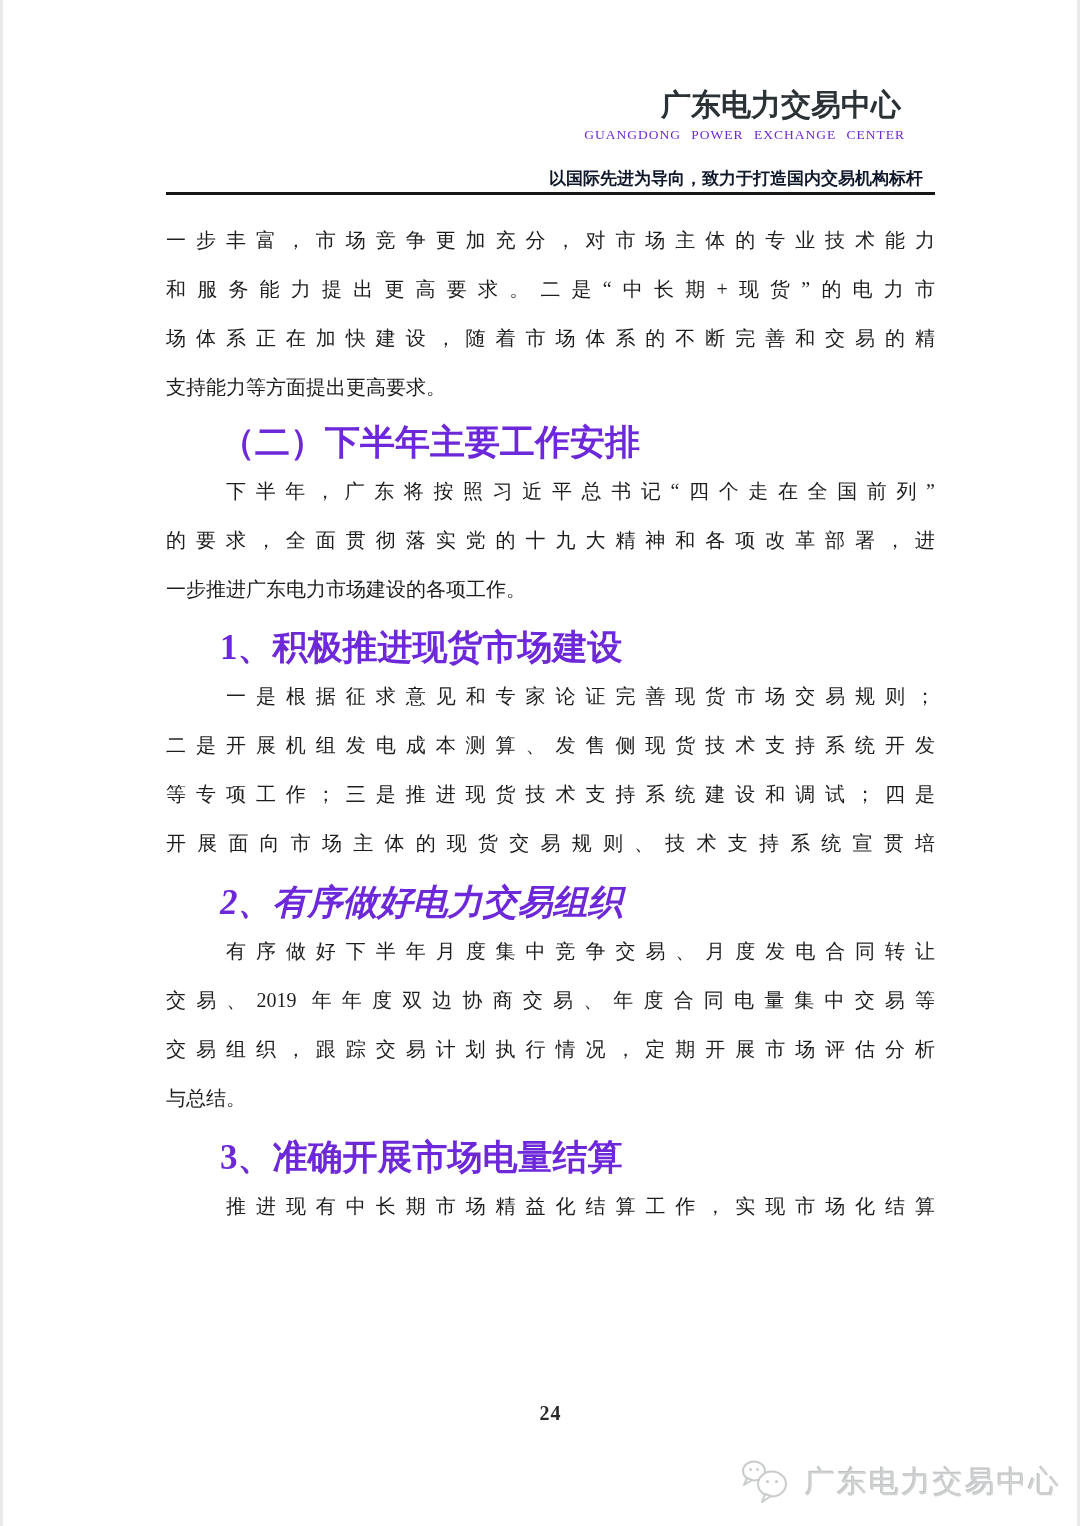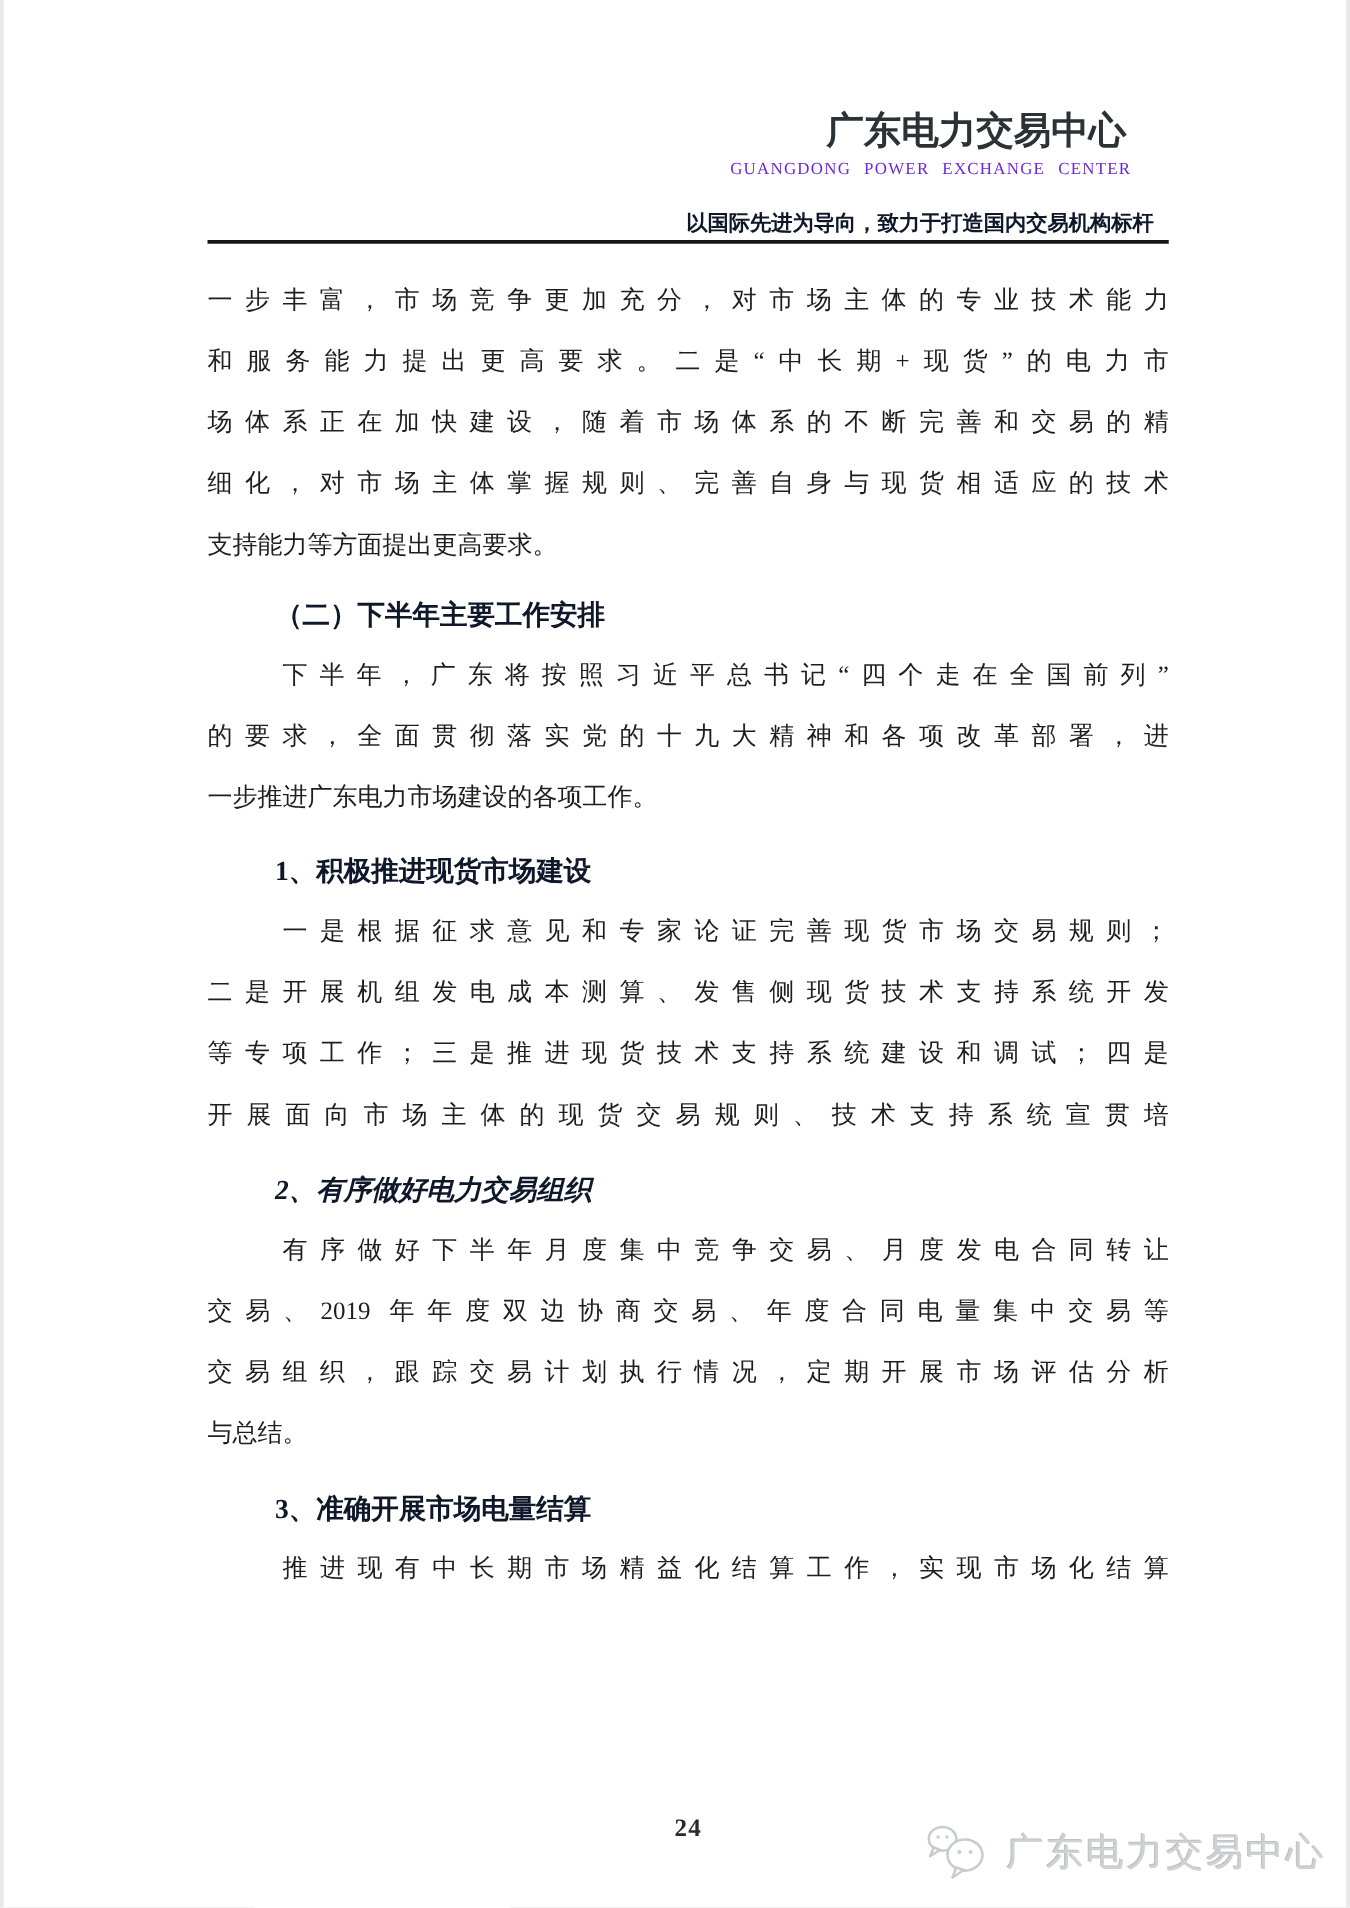--- a/index.html
+++ b/index.html
@@ -39,32 +39,32 @@
   
   .body-text{margin-top:21px;color:#1e1e1e;}
   .line{
     font-size:20px;line-height:49px;height:49px;
     text-align:justify;text-align-last:justify;
     white-space:nowrap;
   }
   .line.end{text-align-last:left;white-space:normal;}
   .line.indent{text-indent:60px;}
   .heading{
-    font-size:22px;line-height:49px;height:49px;
-    font-weight:bold;color:#0f172a;
+    font-size:35px;line-height:49px;height:49px;
+    font-weight:bold;color:#6d28d9;
     text-indent:54px;text-align:left;
   }
   .heading.h-sec{margin-top:6px;}
   .heading.h1{margin-top:9px;}
   .heading.h2{margin-top:10px;font-style:italic;}
   .heading.h3{margin-top:10px;}
 
   
   .page-number{
-    position:absolute;left:163px;width:769px;top:1452px;
+    position:absolute;left:163px;width:769px;top:1402px;
     text-align:center;font-size:20px;font-weight:bold;
     color:#2a2a2a;letter-spacing:1px;
   }
   .watermark{
     position:absolute;top:1458px;right:16px;
     display:flex;align-items:center;gap:10px;
   }
   .watermark-text{
     font-family:"Liberation Sans","DejaVu Sans",sans-serif;
     font-size:30px;letter-spacing:2px;
@@ -83,21 +83,20 @@
     <div class="letterhead">
       <div class="lh-title">广东电力交易中心</div>
       <div class="lh-subtitle">GUANGDONG  POWER  EXCHANGE  CENTER</div>
       <div class="lh-tagline">以国际先进为导向，致力于打造国内交易机构标杆</div>
     </div>
 
     <div class="body-text">
       <div class="line">一步丰富，市场竞争更加充分，对市场主体的专业技术能力</div>
       <div class="line">和服务能力提出更高要求。二是“中长期+现货”的电力市</div>
       <div class="line">场体系正在加快建设，随着市场体系的不断完善和交易的精</div>
-      <div class="line">细化，对市场主体掌握规则、完善自身与现货相适应的技术</div>
       <div class="line end">支持能力等方面提出更高要求。</div>
 
       <div class="heading h-sec">（二）下半年主要工作安排</div>
 
       <div class="line indent">下半年，广东将按照习近平总书记“四个走在全国前列”</div>
       <div class="line">的要求，全面贯彻落实党的十九大精神和各项改革部署，进</div>
       <div class="line end">一步推进广东电力市场建设的各项工作。</div>
 
       <div class="heading h1">1、积极推进现货市场建设</div>
 

